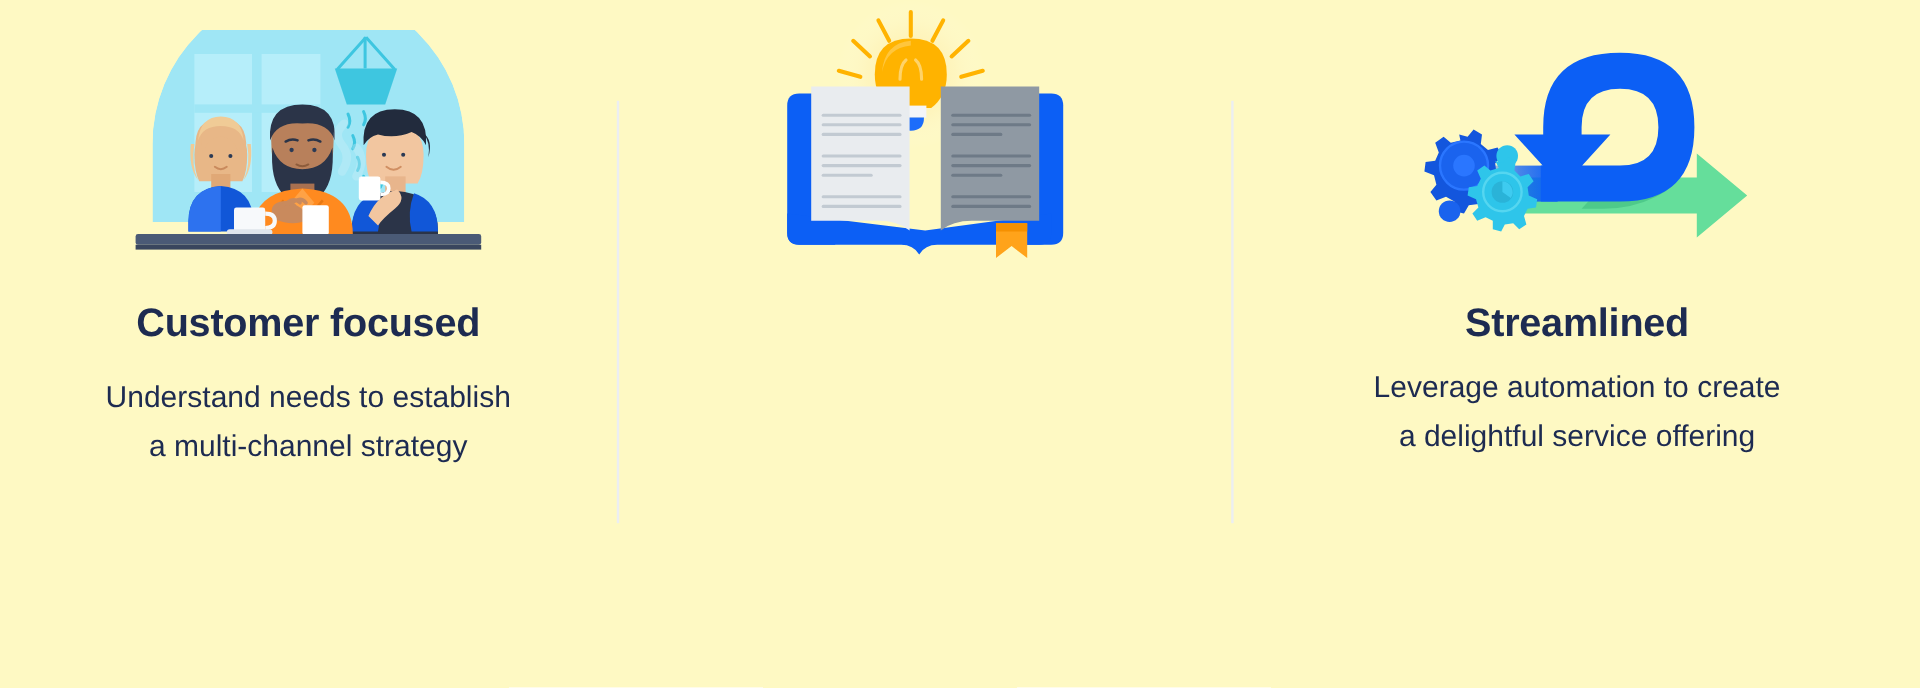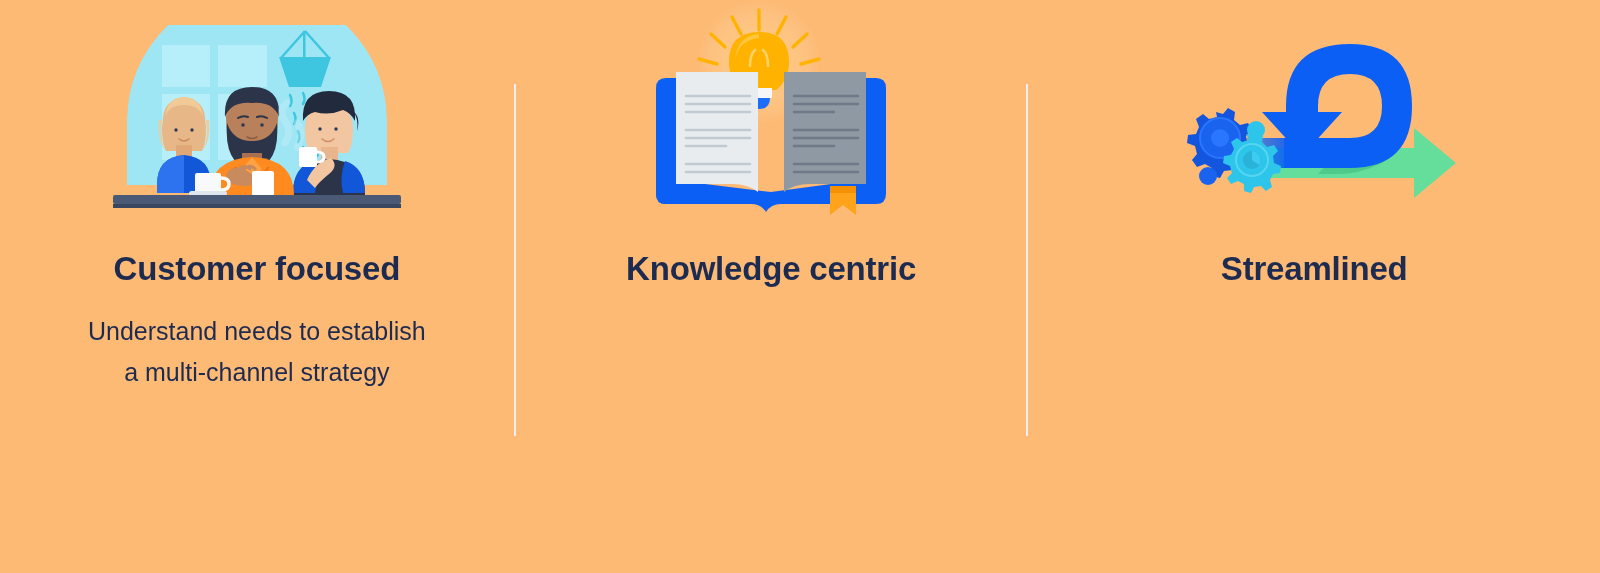--- a/index.html
+++ b/index.html
@@ -13,21 +13,21 @@
     height: 573px;
     font-family: "Liberation Sans", sans-serif;
     -webkit-font-smoothing: antialiased;
     overflow: hidden;
   }
 
   .stage {
     position: relative;
     width: 1600px;
     height: 573px;
-    background: #fdba74;
+    background: #fef9c3;
   }
 
   .columns {
     position: absolute;
     left: 0;
     top: 0;
     width: 1600px;
     height: 470px;
     display: flex;
     flex-direction: row;
@@ -288,21 +288,20 @@
           </g>
 
           <path d="M112 72 l26 0 l0 120 q-6 -6 -13 -6 q-7 0 -13 6Z" fill="#ffffff" opacity="0.0"></path>
 
           <g>
             <path d="M184 186 l26 0 l0 29 l-13 -10 l-13 10Z" fill="#ffa31a"></path>
             <path d="M184 186 l26 0 l0 7 l-26 0Z" fill="#f59000"></path>
           </g>
         </svg>
       </div>
-      <div class="title">Knowledge centric</div>
     </div>
 
     <div class="divider"></div>
 
     <div class="col col-3">
       <div class="art">
         <svg width="300" height="195" viewBox="0 0 300 195">
           <defs>
             <linearGradient id="tailFade" x1="0" y1="0" x2="1" y2="0">
               <stop offset="0%" stop-color="#0c5ff5" stop-opacity="0"></stop>
@@ -355,16 +354,18 @@
               <path d="M82 114
                        l6 2 l5 -5 l6 4 l-1 7 l5 5 l7 -2 l4 6 l-5 5 l1 7 l7 3 l-1 7 l-7 1 l-3 6 l2 7 l-6 4 l-5 -5 l-7 1 l-3 6 l-7 -2 l0 -7 l-6 -3 l-7 3 l-4 -6 l5 -5 l-2 -7 l-7 -3 l1 -7 l7 -1 l3 -6 l-3 -7 l6 -4 l5 4 l7 -2Z" fill="#2ec5ea"></path>
               <circle cx="88" cy="140" r="16" fill="none" stroke="#55d6f0" stroke-width="2"></circle>
               <circle cx="88" cy="140" r="9" fill="#2ab3d8"></circle>
               <path d="M88 131 a9 9 0 0 1 7 14 l-7 -5Z" fill="#3ecbf0"></path>
             </g>
           </g>
         </svg>
       </div>
       <div class="title">Streamlined</div>
+      <div class="desc">Leverage automation to create
+a delightful service offering</div>
     </div>
 
   </div>
 </div>
 
 </body></html>

